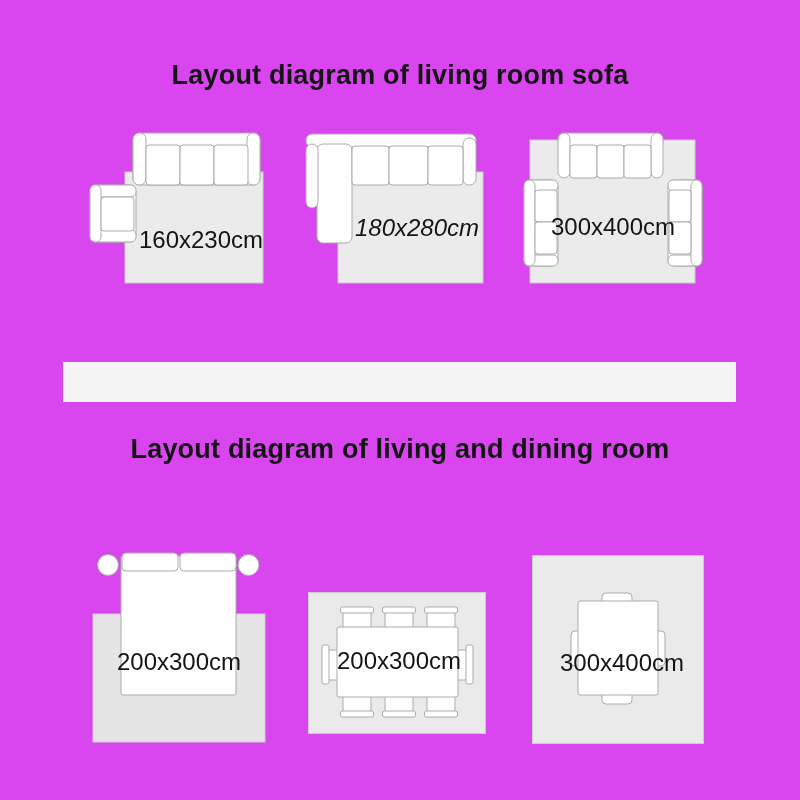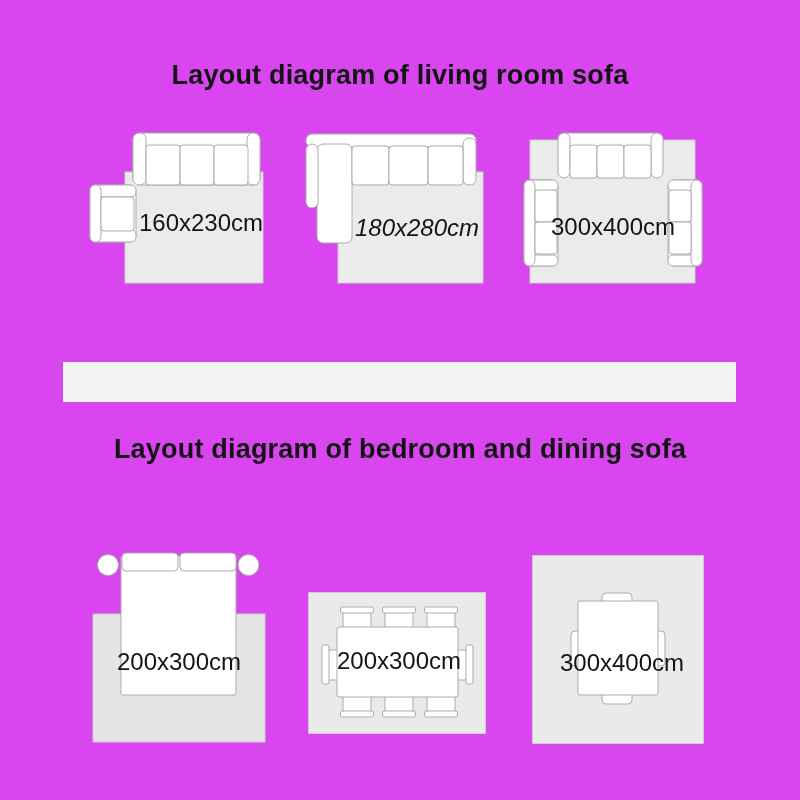--- a/index.html
+++ b/index.html
@@ -22,21 +22,21 @@
   .d1{left:88px;top:128px;}
   .d2{left:300px;top:128px;}
   .d3{left:518px;top:128px;}
   .d4{left:88px;top:548px;}
   .d5{left:305px;top:585px;}
   .d6{left:528px;top:550px;}
   .size-label{
     position:absolute;transform:translate(-50%,-50%);
     font-size:24px;font-weight:400;color:var(--text);white-space:nowrap;
   }
-  .d1 .size-label{left:113px;top:95px;}
+  .d1 .size-label{left:113px;top:112px;}
   .d2 .size-label{left:117px;top:100px;font-style:italic;}
   .d3 .size-label{left:95px;top:99px;}
   .d4 .size-label{left:91px;top:114px;}
   .d5 .size-label{left:94px;top:76px;}
   .d6 .size-label{left:94px;top:113px;}
   
   .f{fill:#ffffff;stroke:var(--line);stroke-width:1;}
   .rugA{fill:var(--rug-top);stroke:var(--rug-border);stroke-width:1;}
   .rugB{fill:var(--rug-bed);stroke:var(--rug-border);stroke-width:1;}
   .rugC{fill:var(--rug-dining);stroke:var(--rug-border);stroke-width:1;}
@@ -118,21 +118,21 @@
         <rect class="f" x="173" y="52" width="11" height="86" rx="6"></rect>
         <rect class="f" x="151" y="62" width="22" height="32" rx="3"></rect>
         <rect class="f" x="151" y="94" width="22" height="32" rx="3"></rect>
       </g>
     </svg>
     <div class="size-label">300x400cm</div>
   </div>
 
   <div class="divider-band"></div>
 
-  <div class="section-title title-2">Layout diagram of bedroom and dining sofa</div>
+  <div class="section-title title-2">Layout diagram of living and dining room</div>
 
   <div class="diagram d4">
     <svg width="185" height="200" viewBox="0 0 185 200">
       <g>
         <rect class="rugB" x="5" y="66" width="172" height="128"></rect>
       </g>
       <g>
         <circle class="f" cx="20" cy="17" r="10.5"></circle>
       </g>
       <g>

